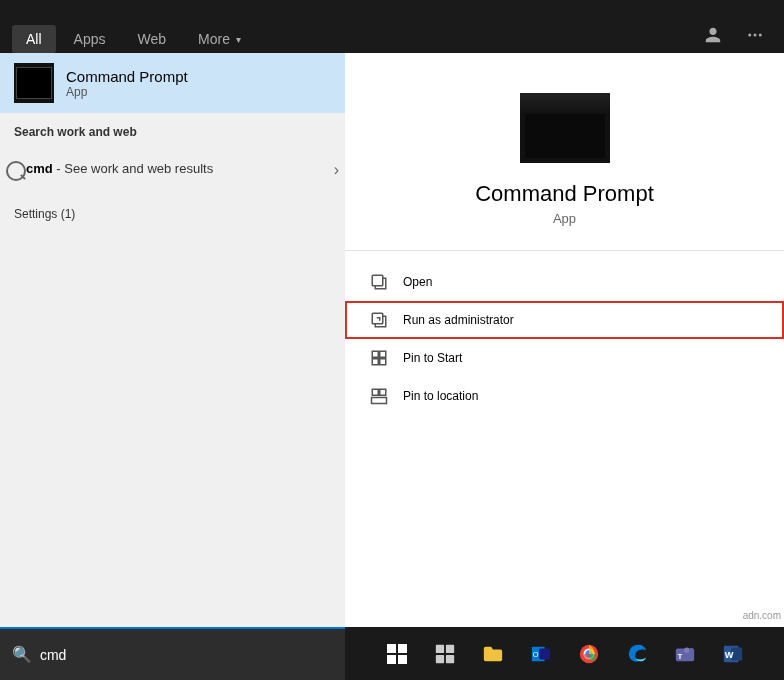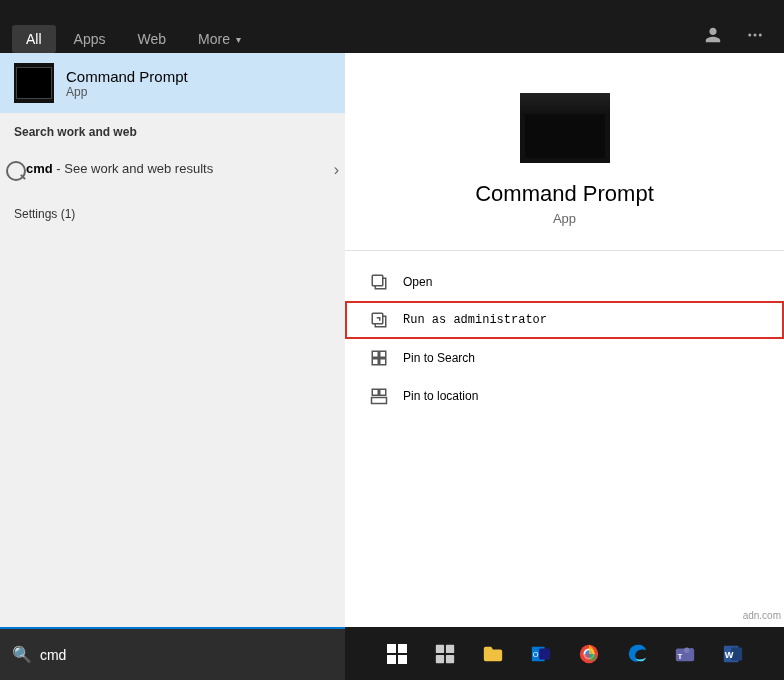--- a/index.html
+++ b/index.html
@@ -235,21 +235,20 @@
       display: flex;
       align-items: center;
       padding: 9px 24px;
       gap: 14px;
       cursor: pointer;
     }
     .action-item.highlighted {
       outline: 2px solid #d93025;
       outline-offset: -2px;
       background: #fff;
-      font-family: Liberation Mono, monospace;
     }
     .action-icon {
       width: 20px;
       height: 20px;
       flex-shrink: 0;
       display: flex;
       align-items: center;
       justify-content: center;
     }
     .action-label {
@@ -437,21 +436,21 @@
 
         <div class="action-item">
           <div class="action-icon">
             <svg width="18" height="18" viewBox="0 0 24 24" fill="none" stroke="#555" stroke-width="2">
               <rect x="3" y="3" width="8" height="8"></rect>
               <rect x="13" y="3" width="8" height="8"></rect>
               <rect x="3" y="13" width="8" height="8"></rect>
               <rect x="13" y="13" width="8" height="8"></rect>
             </svg>
           </div>
-          <span class="action-label">Pin to Search</span>
+          <span class="action-label">Pin to Start</span>
         </div>
 
         <div class="action-item">
           <div class="action-icon">
             <svg width="18" height="18" viewBox="0 0 24 24" fill="none" stroke="#555" stroke-width="2">
               <rect x="2" y="14" width="20" height="8"></rect>
               <rect x="3" y="3" width="8" height="8"></rect>
               <rect x="13" y="3" width="8" height="8"></rect>
             </svg>
           </div>

